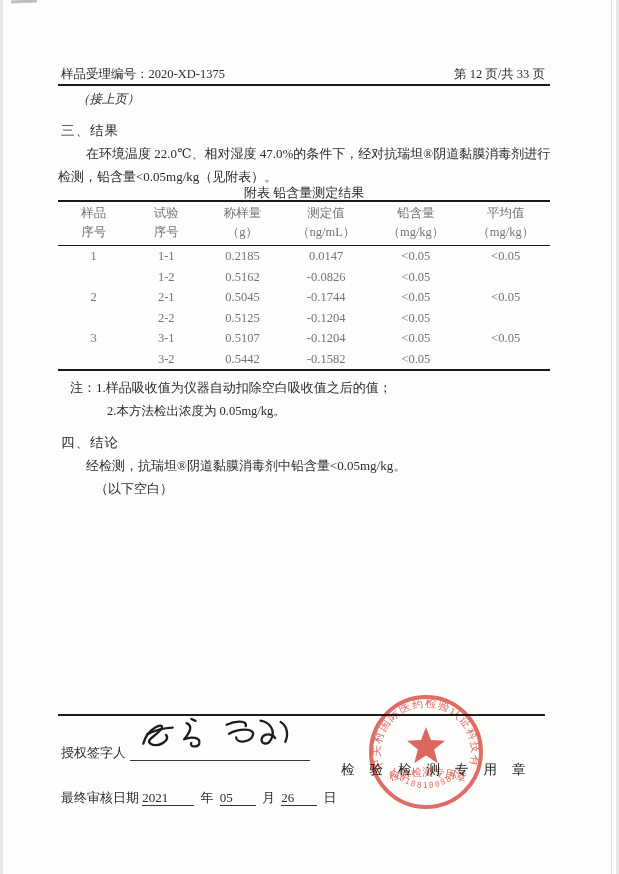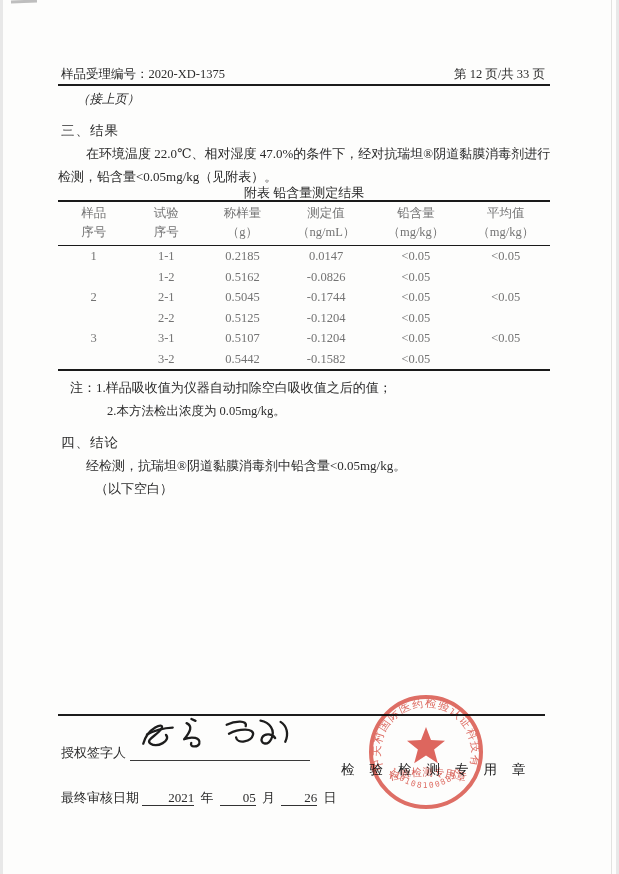--- a/index.html
+++ b/index.html
@@ -39,21 +39,21 @@
   
   .sec4-h{left:58px;top:435px;font-size:13.5px;letter-spacing:1px;}
   .concl{left:83px;top:458px;font-size:13px;}
   .blank-note{left:92px;top:481px;font-size:13px;}
   
   .foot-rule{left:55px;top:714px;width:487px;height:2px;background:#1c1c1c;}
   .signer{left:58px;top:745px;font-size:13px;}
   .sign-line{left:127px;top:760px;width:180px;height:1px;background:#3a3a3a;}
   .sign-svg{left:132px;top:712px;}
   .date-line{left:58px;top:790px;font-size:13px;}
-  .date-line .u{display:inline-block;border-bottom:1px solid #333;text-align:right;line-height:15px;}
+  .date-line .u{display:inline-block;border-bottom:1px solid #333;text-align:left;line-height:15px;}
   .u-year{width:52px;} .u-mon{width:36px;} .u-day{width:36px;}
   .date-line .unit{margin:0 3px;}
   
   .seal-caption{left:338px;top:762px;font-size:13.5px;letter-spacing:15px;color:#242424;z-index:1;white-space:nowrap;}
   .seal{left:361px;top:690px;width:124px;height:124px;z-index:2;opacity:.82;mix-blend-mode:multiply;}
 </style>
 </head>
 <body>
 
 <div class="page">

